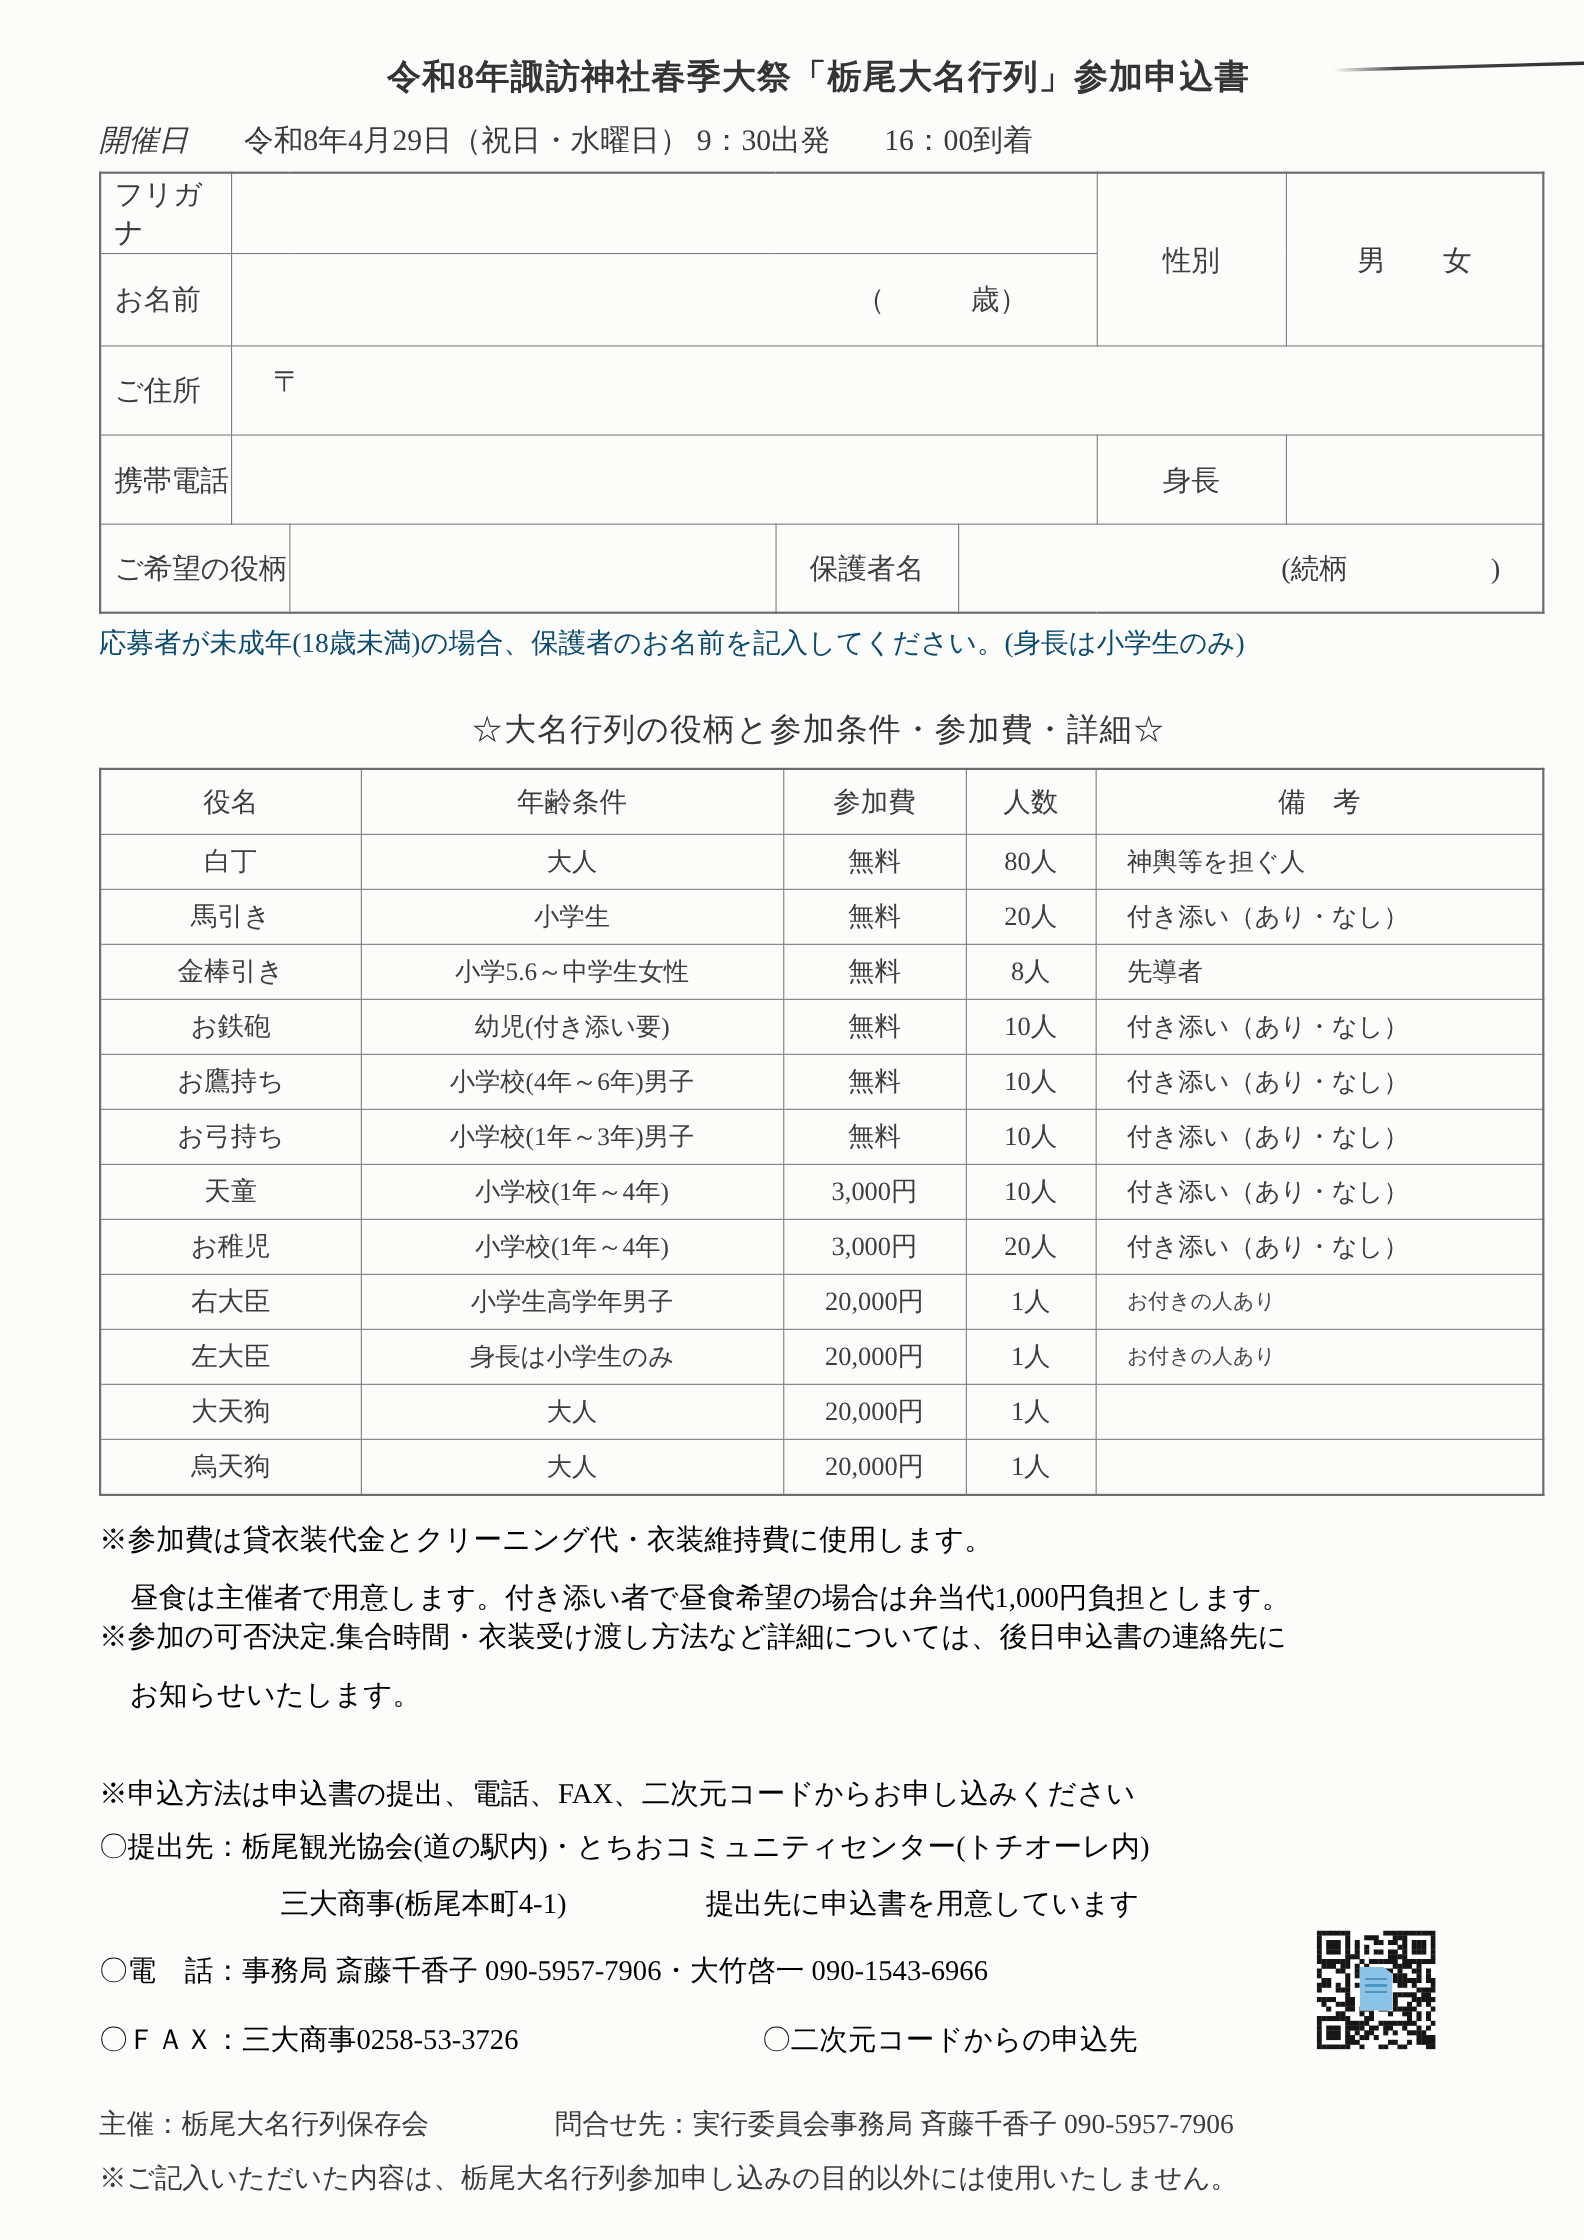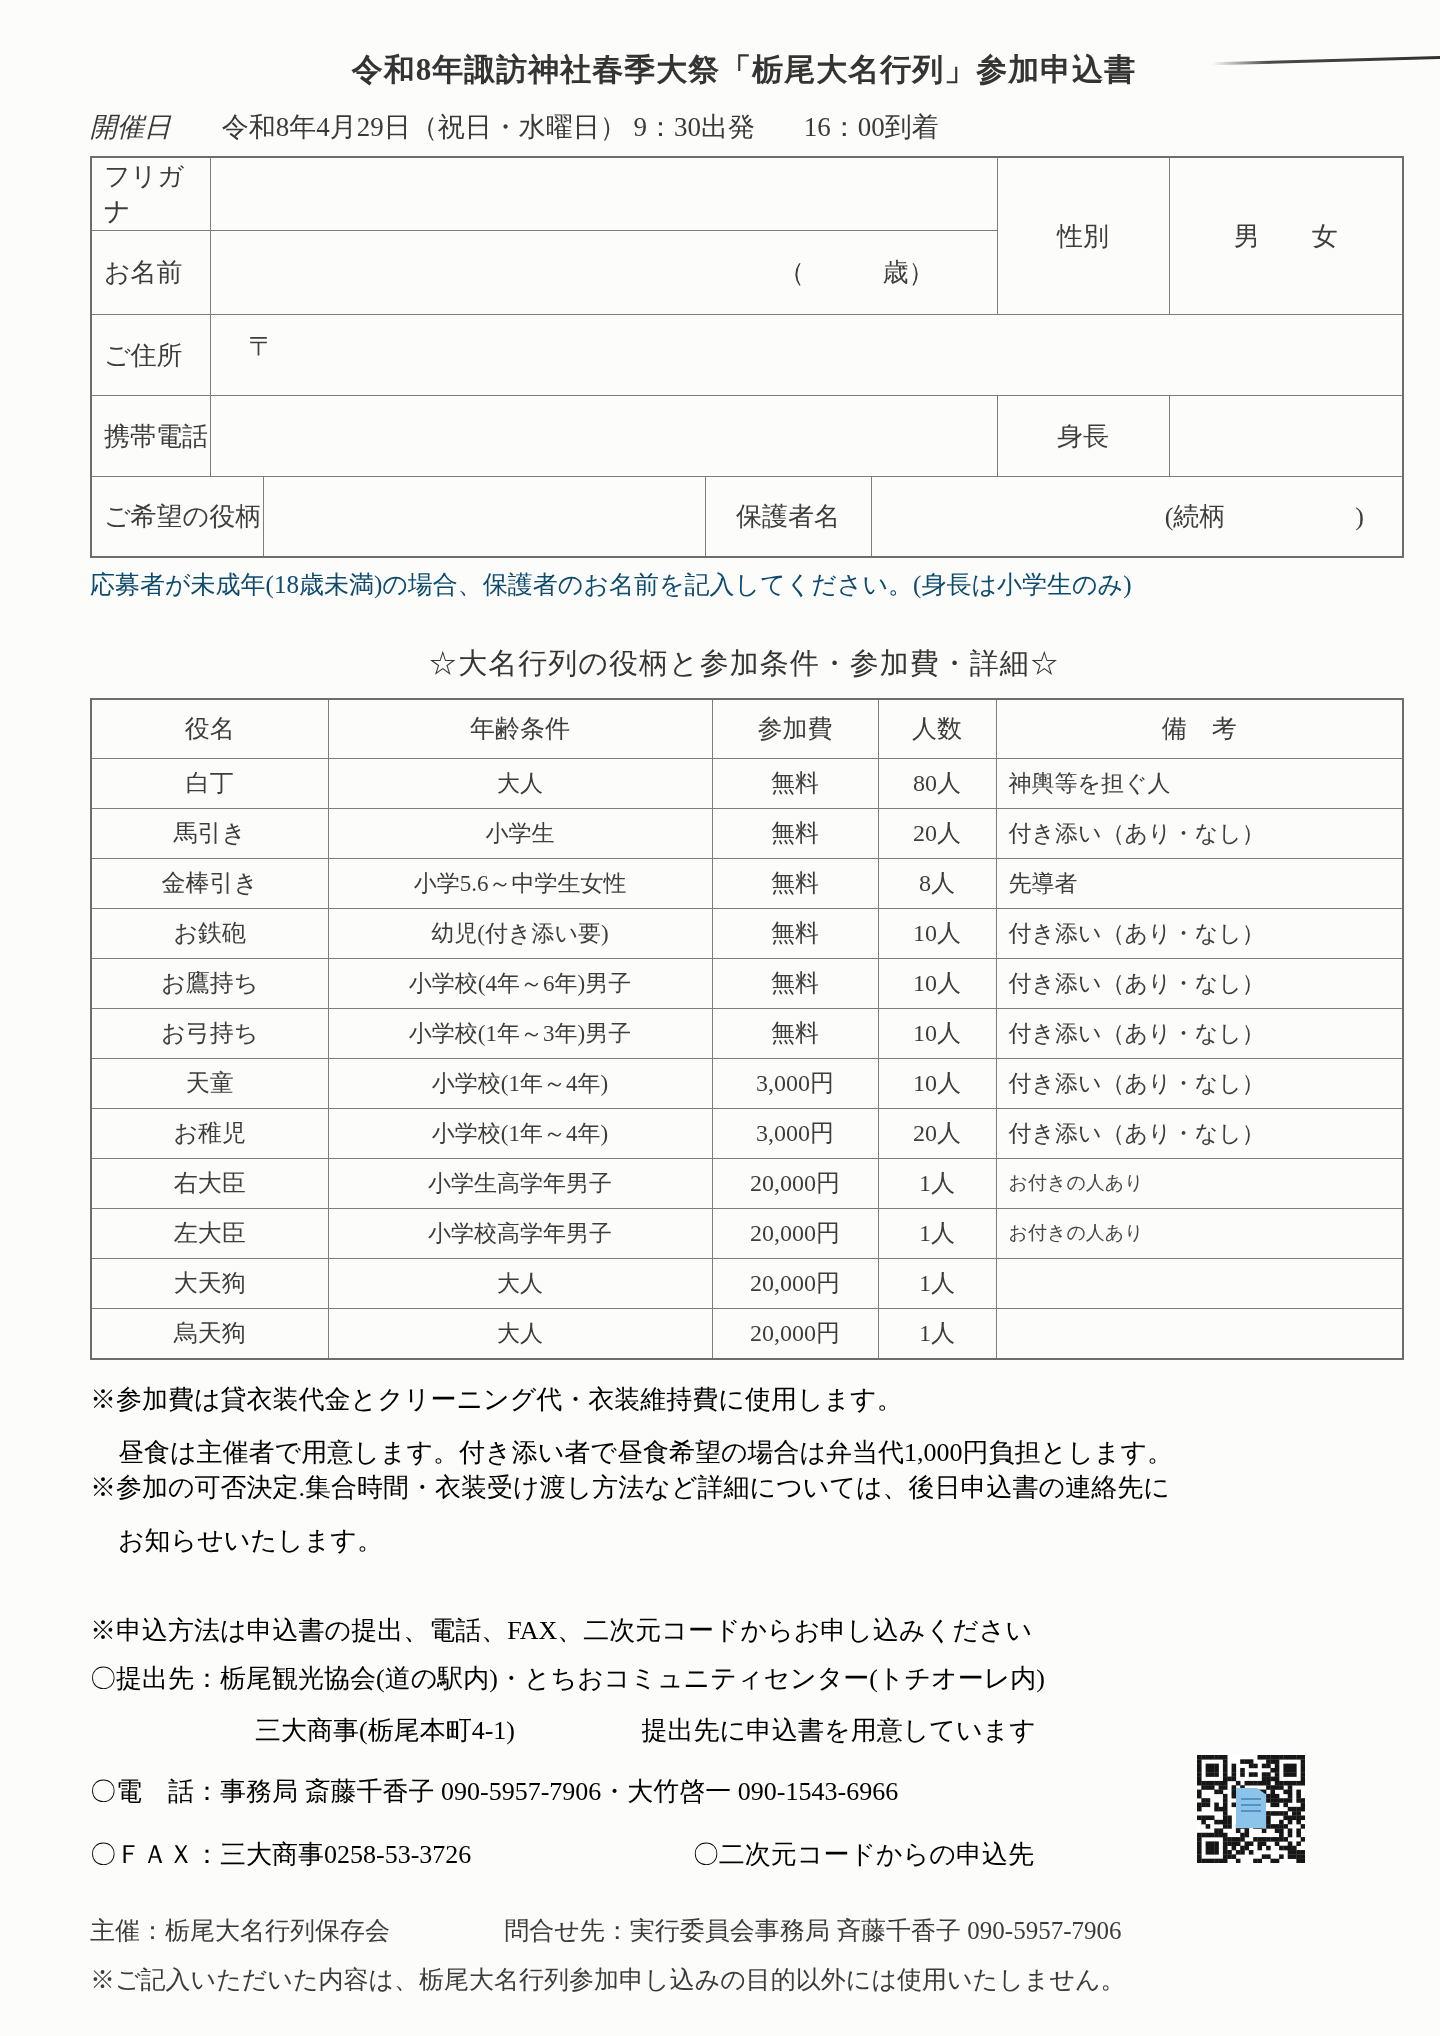--- a/index.html
+++ b/index.html
@@ -44,21 +44,21 @@
   td.relation-cell{text-align:right;padding-right:38px;color:#474747;}
 
   .minor-note{margin-top:10px;height:34px;font-size:25px;color:#0c4a6e;}
 
   .roles-heading{margin-top:42px;height:40px;text-align:center;font-size:29px;color:#353535;letter-spacing:1px;}
 
   table.roles{margin-top:14px;border:2px solid #6d6d6d;}
   table.roles td{font-size:24px;color:#3d3d3d;text-align:center;height:47px;}
   table.roles tr.head td{height:56px;font-size:25px;}
   table.roles td.age{font-size:23px;}
-  table.roles td.note{text-align:left;padding-left:12px;font-size:23px;}
+  table.roles td.note{text-align:left;padding-left:28px;font-size:23px;}
   table.roles td.note.small{font-size:19px;color:#474747;}
 
   .txt{font-size:26px;color:#000000;height:35px;white-space:nowrap;}
   .note1{margin-top:22px;}
   .note2{margin-top:18px;padding-left:28px;}
   .note3{margin-top:0;}
   .note4{margin-top:18px;padding-left:28px;}
   .method{margin-top:55px;}
   .submit1{margin-top:13px;}
   .submit2{margin-top:17px;padding-left:165px;}
@@ -227,21 +227,21 @@
       </tr>
       <tr>
         <td>右大臣</td>
         <td class="age">小学生高学年男子</td>
         <td>20,000円</td>
         <td>1人</td>
         <td class="note small">お付きの人あり</td>
       </tr>
       <tr>
         <td>左大臣</td>
-        <td class="age">小学校高学年男子</td>
+        <td class="age">身長は小学生のみ</td>
         <td>20,000円</td>
         <td>1人</td>
         <td class="note small">お付きの人あり</td>
       </tr>
       <tr>
         <td>大天狗</td>
         <td class="age">大人</td>
         <td>20,000円</td>
         <td>1人</td>
         <td class="note"></td>

